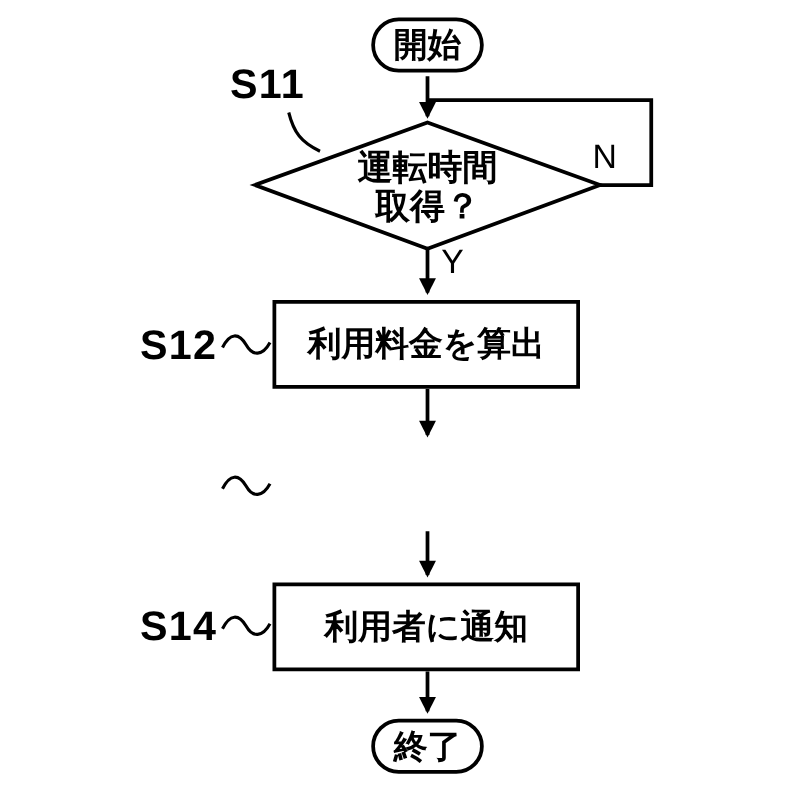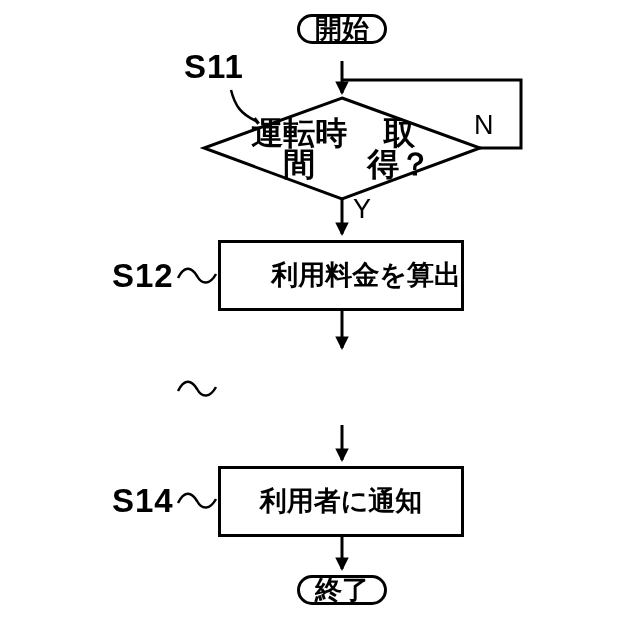--- a/index.html
+++ b/index.html
@@ -29,45 +29,46 @@
     background: #ffffff;
     border: 3px solid #000000;
     font-weight: 700;
     font-size: 27px;
     line-height: 1;
     white-space: nowrap;
   }
   .terminator {
     left: 297px;
     width: 90px;
-    height: 30px;
+    height: 44px;
     border-radius: 23px;
     justify-content: center;
   }
   .terminator.start { top: 14px; }
   .terminator.end   { top: 575px; }
   .process {
     left: 218px;
     width: 246px;
     height: 71px;
   }
-  .process.s12 { top: 240px; justify-content: flex-end; }
+  .process.s12 { top: 240px; }
   .process.s13 { top: 354px; }
   .process.s14 { top: 466px; }
   .decision-text {
     position: absolute;
     left: 242px;
     top: 116px;
     width: 200px;
     height: 66px;
     display: flex;
+    flex-direction: column;
     align-items: center;
     justify-content: center;
     font-weight: 700;
-    font-size: 32px;
+    font-size: 28px;
     line-height: 31px;
     text-align: center;
   }
   .step-label {
     position: absolute;
     font-size: 33px;
     font-weight: 700;
     line-height: 1;
     letter-spacing: 1px;
   }

